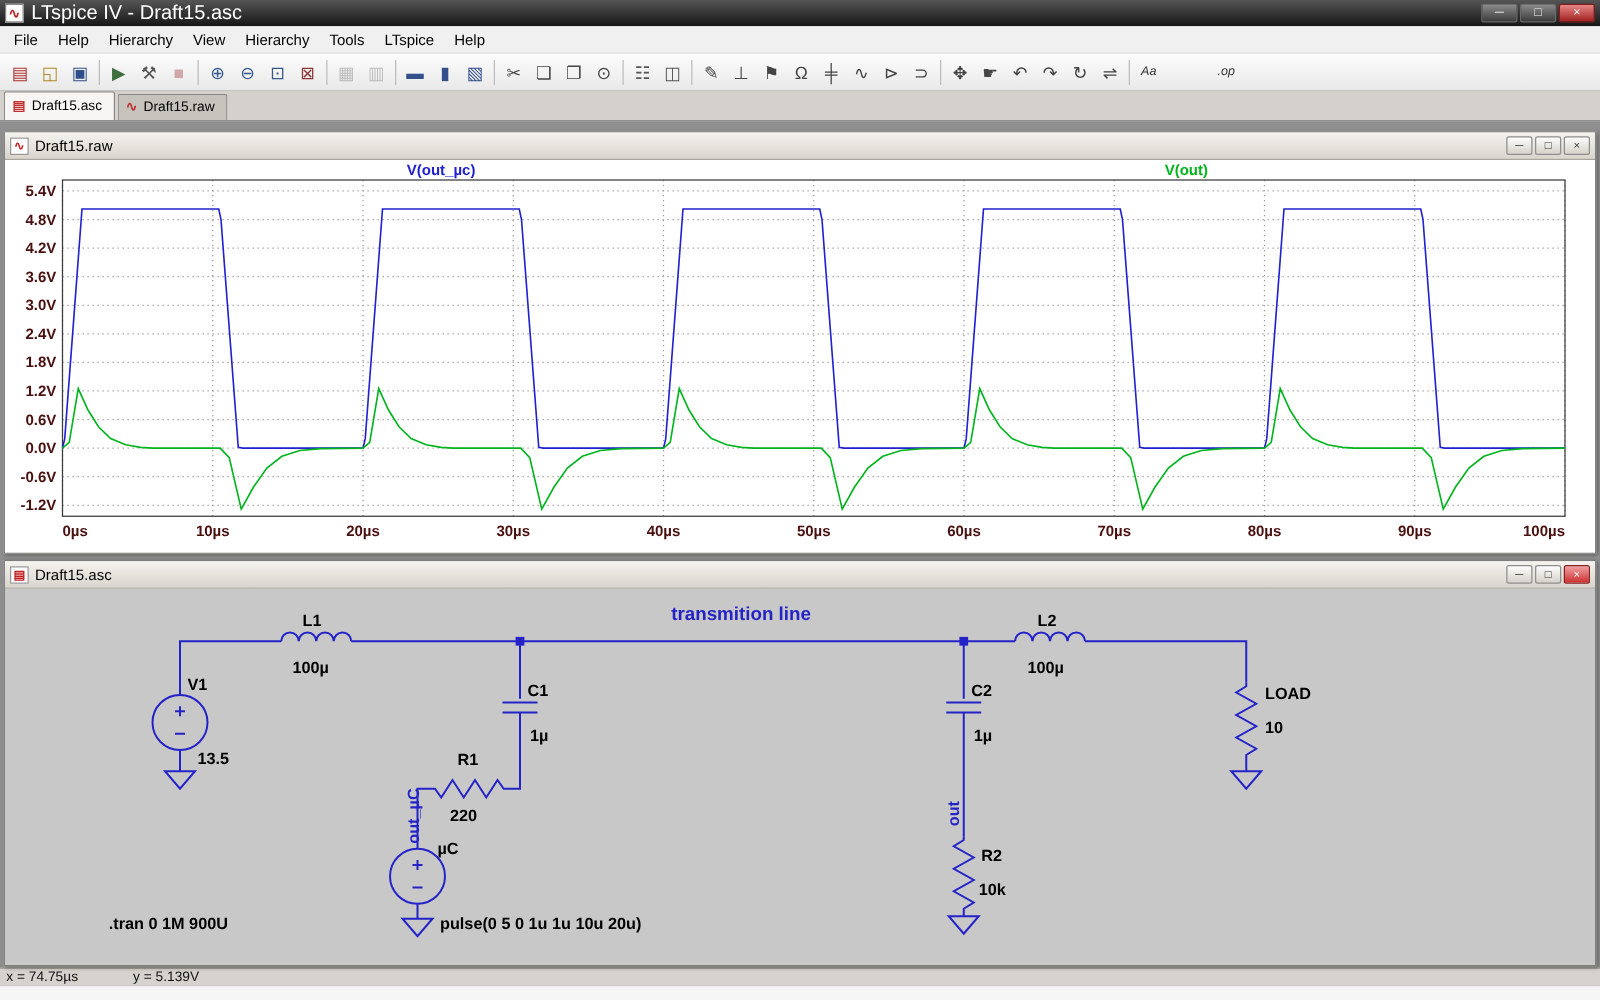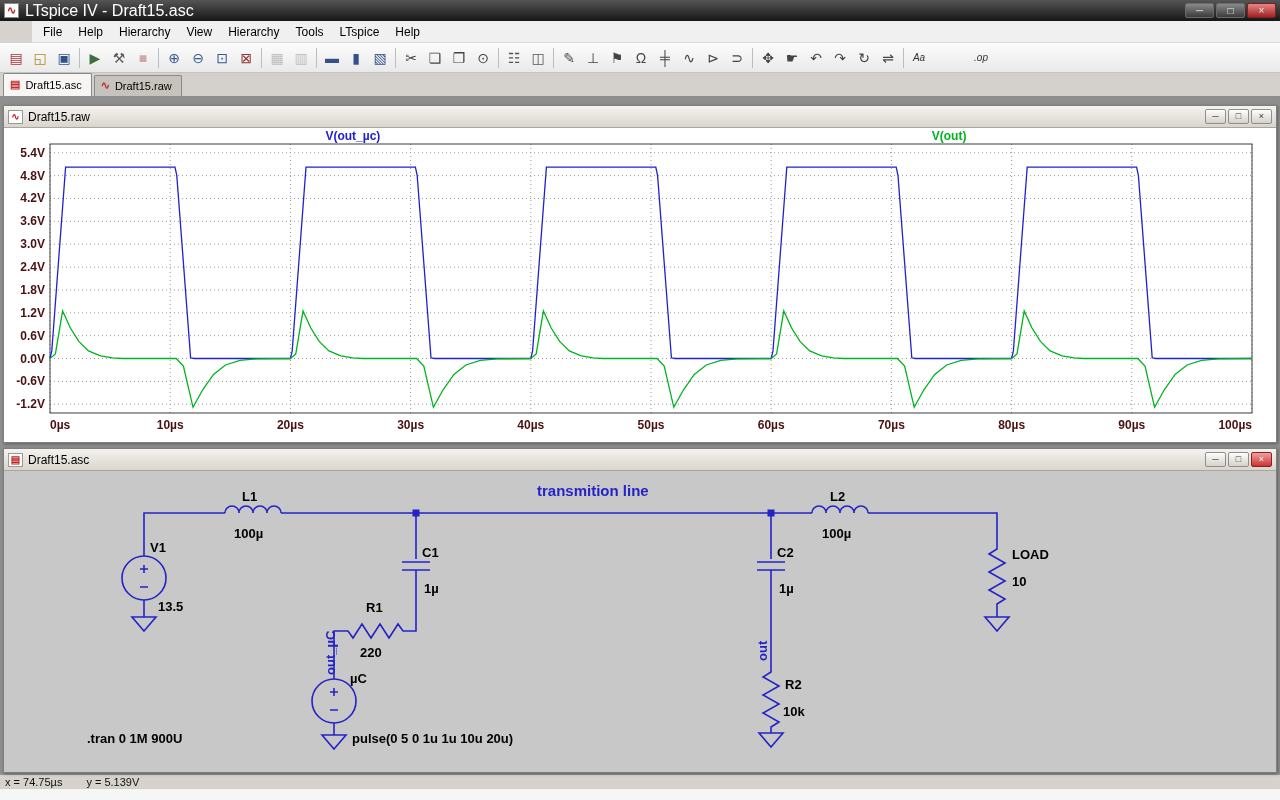--- a/index.html
+++ b/index.html
@@ -13,21 +13,21 @@
   .app-icon { width:15px; height:15px; background:#fff; border:1px solid #888; color:#c02020;
               font-weight:bold; font-size:11px; display:flex; align-items:center; justify-content:center; }
   .title-text { font-size:16px; }
   .win-btns { margin-left:auto; display:flex; gap:2px; }
   .win-btn { width:29px; height:15px; border:1px solid #6a6a6a; border-radius:2px; color:#eee;
              background:linear-gradient(#8a8a8a,#3c3c3c); font-size:10px; line-height:13px; text-align:center; }
   .win-btn.close { background:linear-gradient(#e98585,#a02222); border-color:#7c1f1f; }
 
   
   .menubar { height:22px; flex:0 0 22px; background:#f0f0f0; display:flex; align-items:center;
-             padding-left:3px; border-bottom:1px solid #dcdcdc;margin-left:32px; }
+             padding-left:3px; border-bottom:1px solid #dcdcdc; }
   .menu-item { padding:3px 8px; color:#000; }
 
   .toolbar { height:30px; flex:0 0 30px; background:linear-gradient(#fcfcfc,#e9e9e9);
              display:flex; align-items:center; padding:0 4px; border-bottom:1px solid #c4c4c4; }
   .tool-btn { width:24px; height:24px; display:flex; align-items:center; justify-content:center;
               font-size:14px; border:1px solid transparent; border-radius:2px; }
   .tool-btn.smalltext { font-size:10px; font-weight:normal; font-style:italic; }
   .tool-btn.disabled { opacity:.38; }
   .tool-sep { width:1px; height:20px; background:#bdbdbd; margin:0 3px; }
 
@@ -64,21 +64,21 @@
 
   
   .wire { stroke:var(--wire-color,#2323c8); fill:none; stroke-width:1.6; }
   .junction { fill:var(--wire-color,#2323c8); }
   .slabel { font:bold 13px "Liberation Sans",sans-serif; fill:var(--schem-text,#000); }
   .snet   { font:bold 13px "Liberation Sans",sans-serif; fill:var(--schem-accent,#2323c8); }
   .stitle { font:bold 15px "Liberation Sans",sans-serif; fill:var(--schem-accent,#2323c8); }
 
   
   .statusbar { height:14px; flex:0 0 14px; background:#d6d3ce; border-top:1px solid #9a978f;
-               display:flex; align-items:center; gap:24px; padding-left:5px; font-size:11px; color:#111; }
+               display:flex; align-items:center; gap:44px; padding-left:5px; font-size:11px; color:#111; }
   .bottom-strip { height:12px; flex:0 0 12px; background:#f6f6f6; border-top:1px solid #cfcfcf; }
 </style>
 </head>
 <body>
 
 <div class="app">
 
   <div class="titlebar">
     <div class="app-icon">∿</div>
     <div class="title-text">LTspice IV - Draft15.asc</div>

